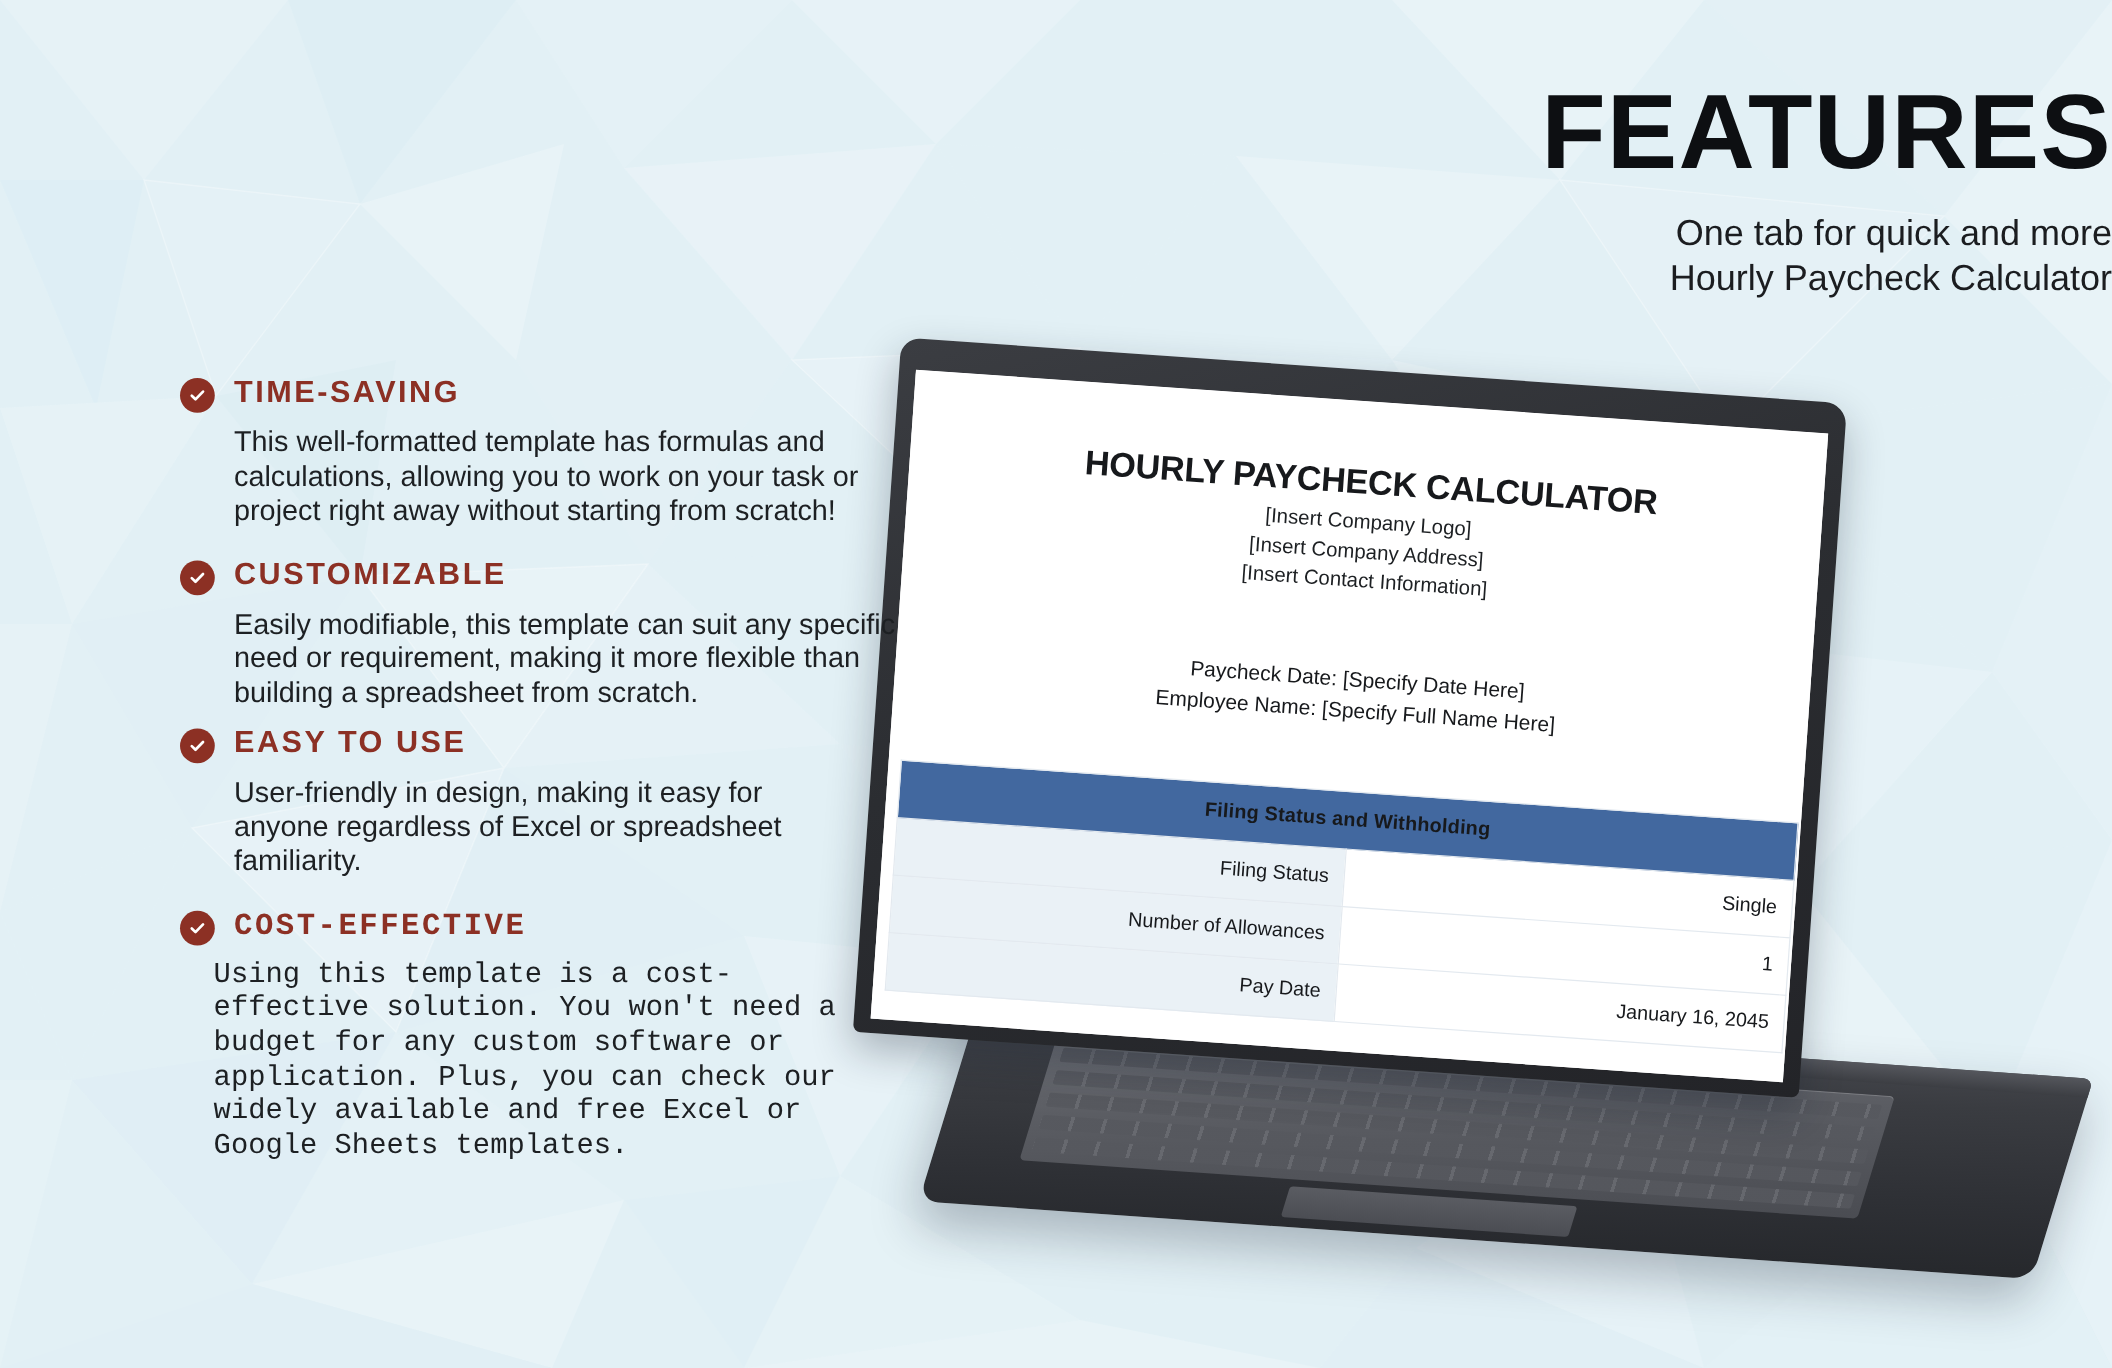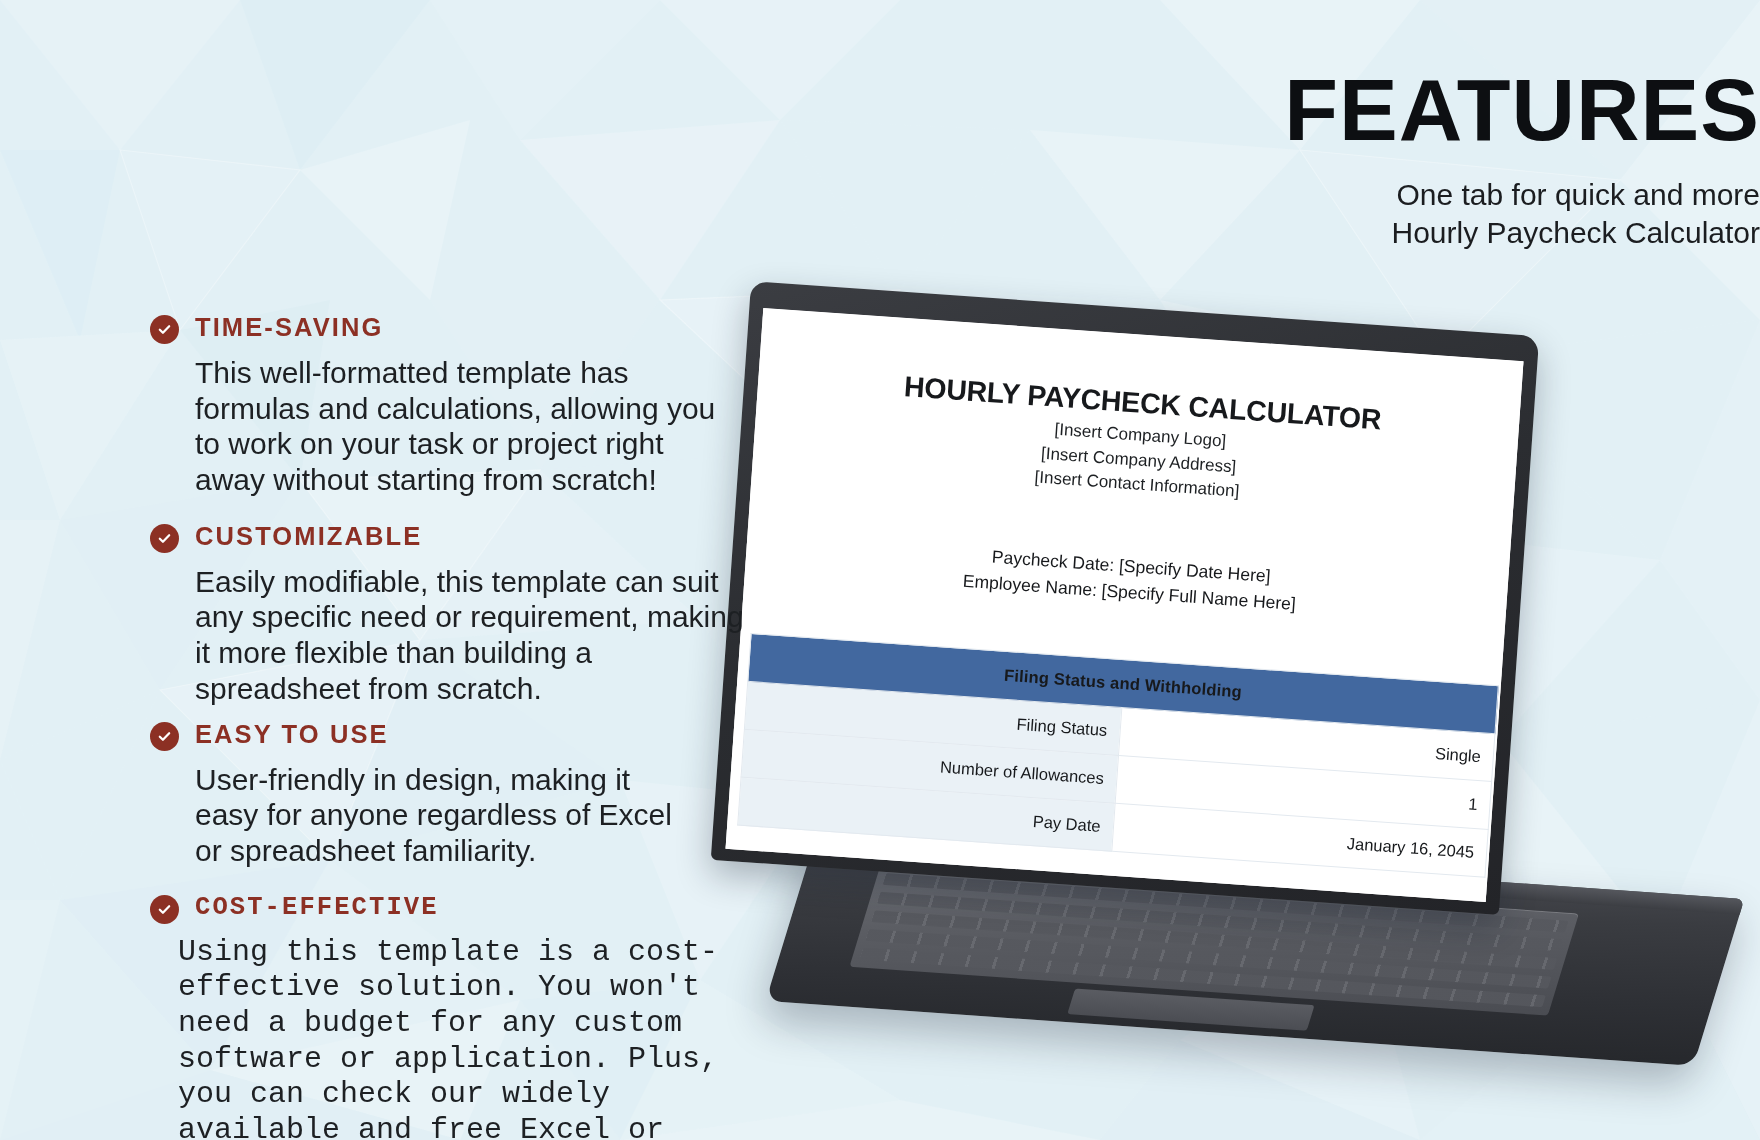--- a/index.html
+++ b/index.html
@@ -35,21 +35,21 @@
     background:#8c3024; flex:0 0 29px;
     display:flex; align-items:center; justify-content:center;
   }
   .check svg { display:block; }
   .feat-title {
     font-size:25.5px; font-weight:bold; color:#8c3024;
     letter-spacing:2.1px; line-height:1;
   }
   .feat-body {
     margin-left:45px; margin-top:11px; margin-bottom:15px;
-    font-size:30px; line-height:1.19; color:#1d2023;
+    font-size:24px; line-height:1.19; color:#1d2023;
     max-width:570px;
   }
   .f0 .feat-body { max-width:525px; }
   .f1 .feat-body { max-width:480px; }
   .f2 .feat-body { max-width:560px; }
   .f3 .feat-body { max-width:545px;margin-left:28px; }
   .f2 { margin-top:26px; }
   .f3 { margin-top:26px;font-family:Liberation Mono, monospace; }
 
   

